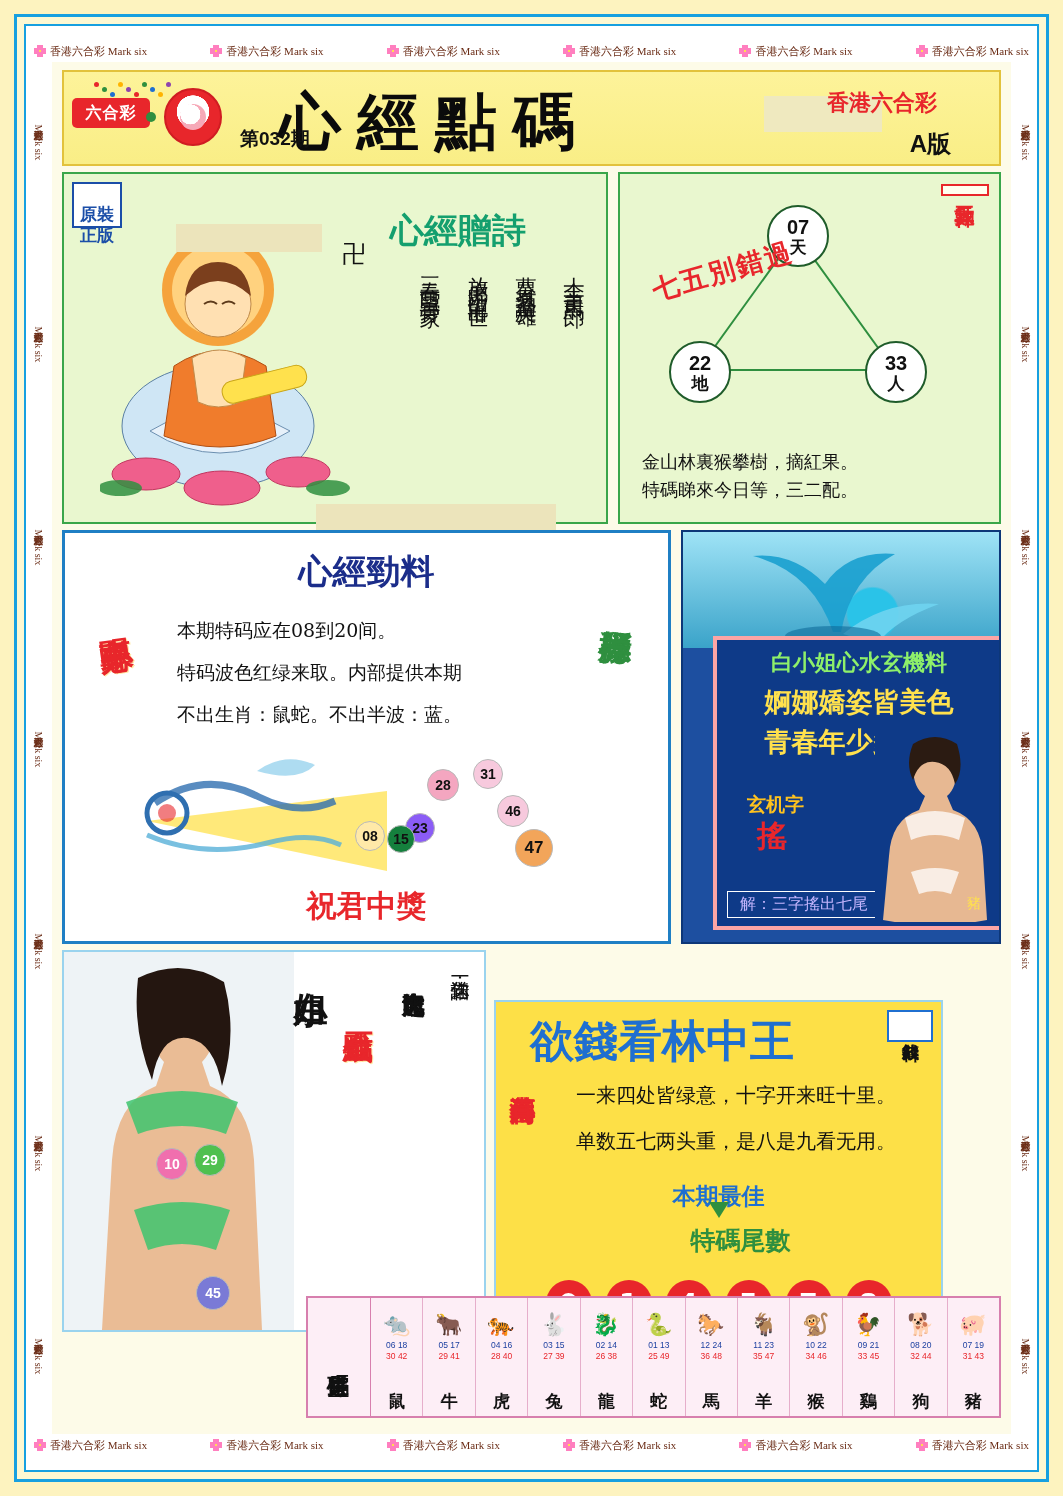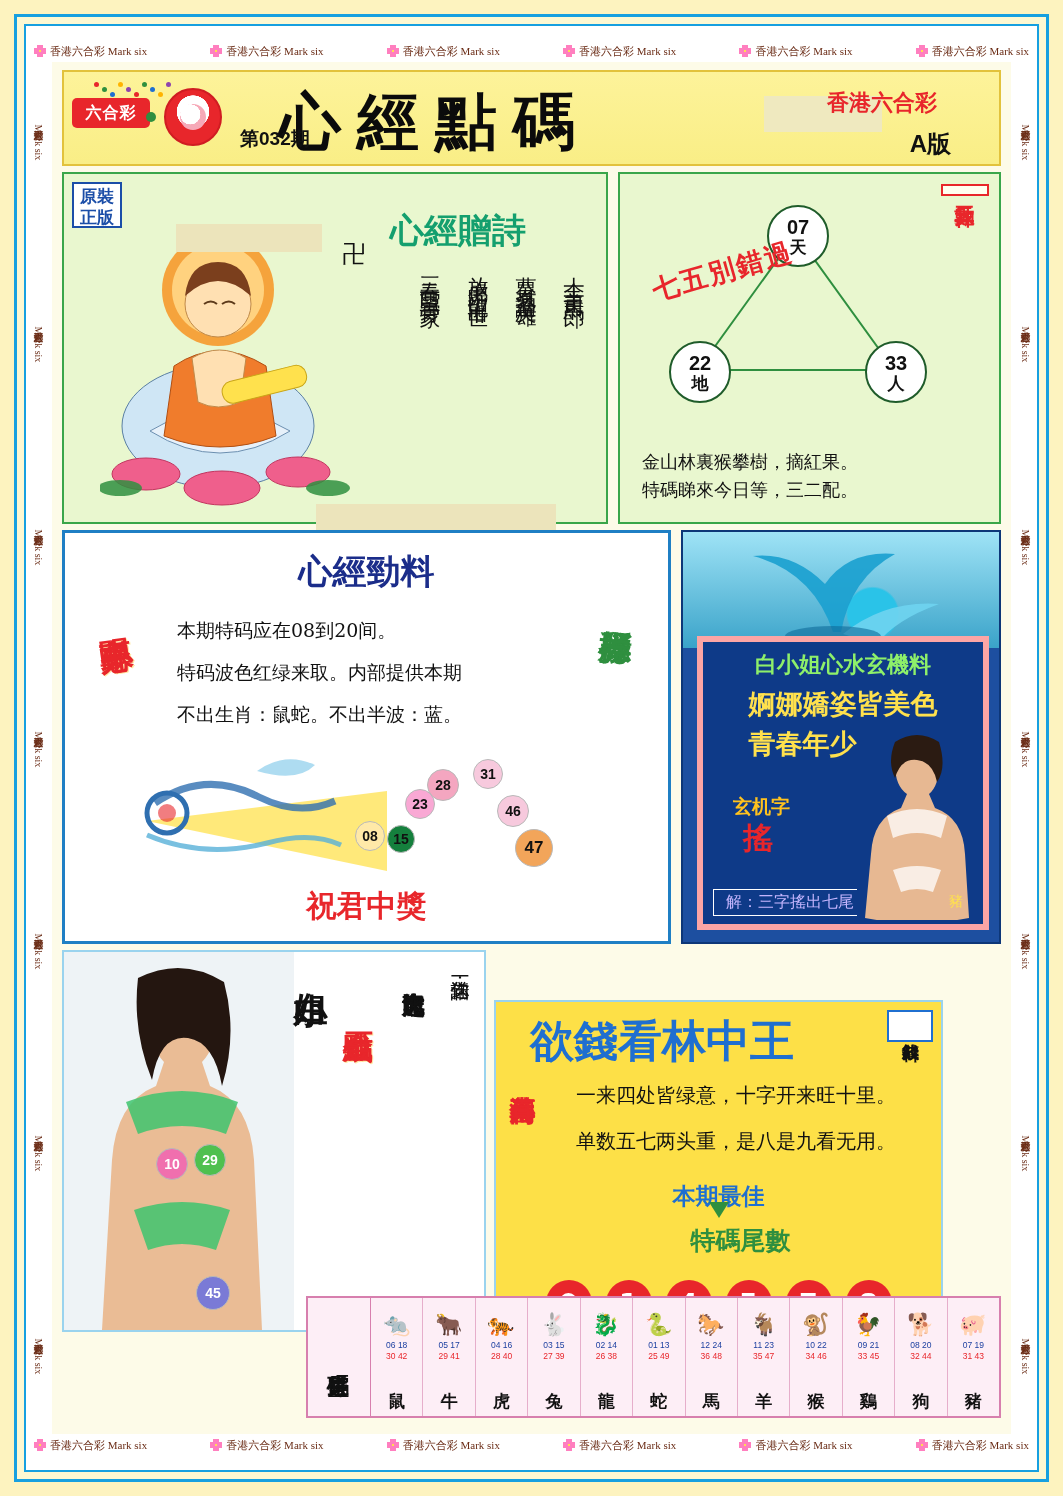--- a/index.html
+++ b/index.html
@@ -112,21 +112,21 @@
 
   
   .poem{
     position:absolute;left:62px;top:172px;width:546px;height:352px;
     background:#e9f7cf;border:2px solid #3aa64a;box-sizing:border-box;
   }
   .orig-tag{
     position:absolute;left:8px;top:8px;width:50px;height:46px;
     background:#fff;border:2px solid #1b4ea8;color:#1b4ea8;
     font-size:17px;font-weight:bold;line-height:21px;text-align:center;
-    padding-top:2px;box-sizing:border-box;
+    padding-top:20px;box-sizing:border-box;
   }
   .poem-title{
     position:absolute;left:326px;top:34px;
     font-size:34px;font-weight:bold;color:#149f6e;
     font-family:"DejaVu Serif", serif;
   }
   .poem-cols{
     position:absolute;right:18px;top:86px;height:240px;
     display:flex;flex-direction:row-reverse;gap:20px;
   }
@@ -206,22 +206,22 @@
     position:absolute;left:681px;top:530px;width:320px;height:414px;
     background:#1d4fa0;border:2px solid #0d3778;box-sizing:border-box;
     overflow:hidden;
   }
   .flower-art{
     position:absolute;left:0;top:0;width:100%;height:116px;
     background:radial-gradient(circle at 60% 70%, #2ac3e8 0 12%, transparent 13%),
                linear-gradient(#9fe3f6,#3aa3c9);
   }
   .bai-card{
-    position:absolute;left:14px;top:104px;width:292px;height:294px;
-    background:#0e3a88;border:6px solid #fca5a5;box-sizing:border-box;
+    position:absolute;left:30px;top:104px;width:292px;height:294px;
+    background:#0e3a88;border:4px solid #fca5a5;box-sizing:border-box;
   }
   .bai-title{
     position:absolute;left:0;right:0;top:8px;text-align:center;
     font-size:22px;font-weight:bold;color:#8ef06a;font-family:"DejaVu Serif", serif;
   }
   .bai-line{
     position:absolute;left:0;right:0;text-align:center;
     font-size:27px;font-weight:bold;color:#ffe14d;font-family:"DejaVu Serif", serif;
   }
   .bai-xuan{
@@ -527,21 +527,21 @@
       <circle cx="32" cy="70" r="9" fill="#e8262b" opacity=".6"></circle>
       <path d="M122 28 q28 -20 58 -6 q-18 18 -58 6z" fill="#9ad3ee" opacity=".8"></path>
     </svg>
 
     <div class="ball" style="left:362px;top:236px;width:30px;height:30px;background:#f4a6c0">
       <span>28</span>
     </div>
     <div class="ball" style="left:408px;top:226px;width:28px;height:28px;background:#f7c9dd">
       <span>31</span>
     </div>
-    <div class="ball" style="left:340px;top:256px;width:28px;height:28px;background:#f9a8d4">
+    <div class="ball" style="left:340px;top:280px;width:28px;height:28px;background:#8b5cf6">
       <span>23</span>
     </div>
     <div class="ball" style="left:432px;top:262px;width:30px;height:30px;background:#f7c9dd">
       <span>46</span>
     </div>
     <div class="ball" style="left:290px;top:288px;width:28px;height:28px;background:#ffe9a8">
       <span>08</span>
     </div>
     <div class="ball" style="left:322px;top:292px;width:26px;height:26px;background:#15803d">
       <span>15</span>

